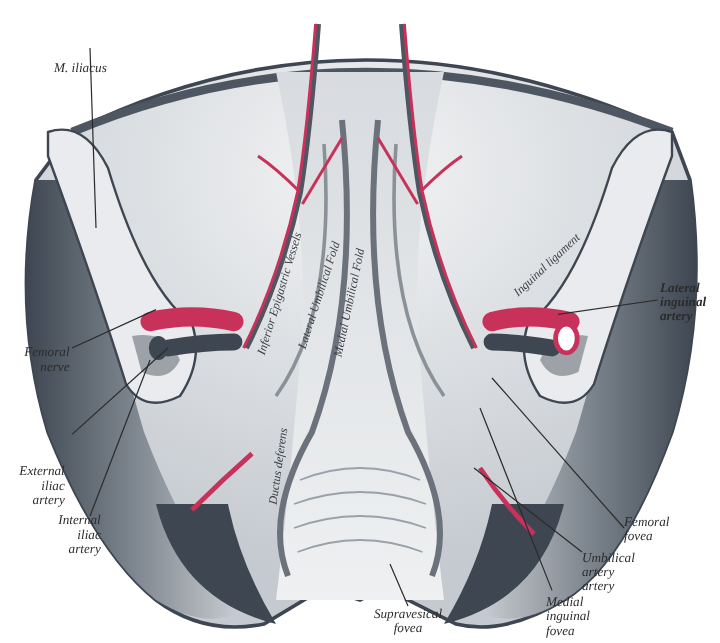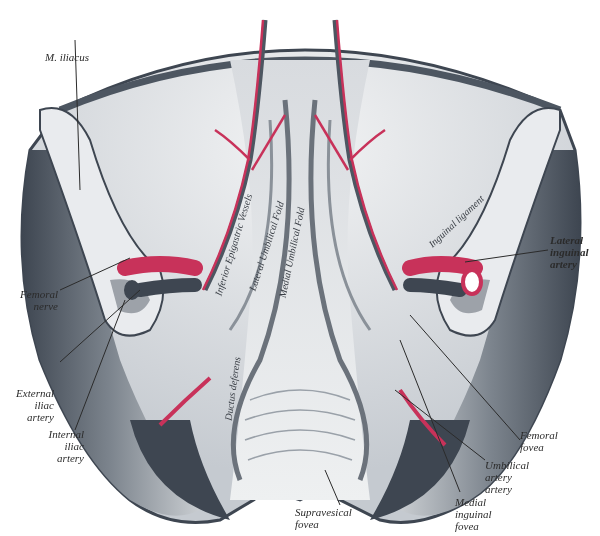--- a/index.html
+++ b/index.html
@@ -1,20 +1,20 @@
 <!DOCTYPE html>
 <html><head>
 <meta charset="utf-8">
 <style>
   html,body{margin:0;padding:0;background:#fff;}
   #fig{position:relative;width:600px;height:536px;overflow:hidden;background:#fff;}
   svg{position:absolute;left:0;top:0;}
   .lbl{position:absolute;font-family:"Liberation Serif","DejaVu Serif",serif;font-style:italic;font-size:11px;line-height:12px;color:#2b2b2b;}
   .lbl.r{text-align:right;}
-  .lbl.c{}
+  .lbl.c{text-align:center;}
   .vlbl{position:absolute;font-family:"Liberation Serif","DejaVu Serif",serif;font-style:italic;font-size:10px;color:#3a3f46;white-space:nowrap;transform-origin:left center;}
 </style>
 </head>
 <body>
 
 <div id="fig">
   <svg width="600" height="536" viewBox="0 0 600 536">
     <defs>
       <linearGradient id="gL" x1="0" x2="1">
         <stop offset="0" stop-color="#3e4651"></stop>

